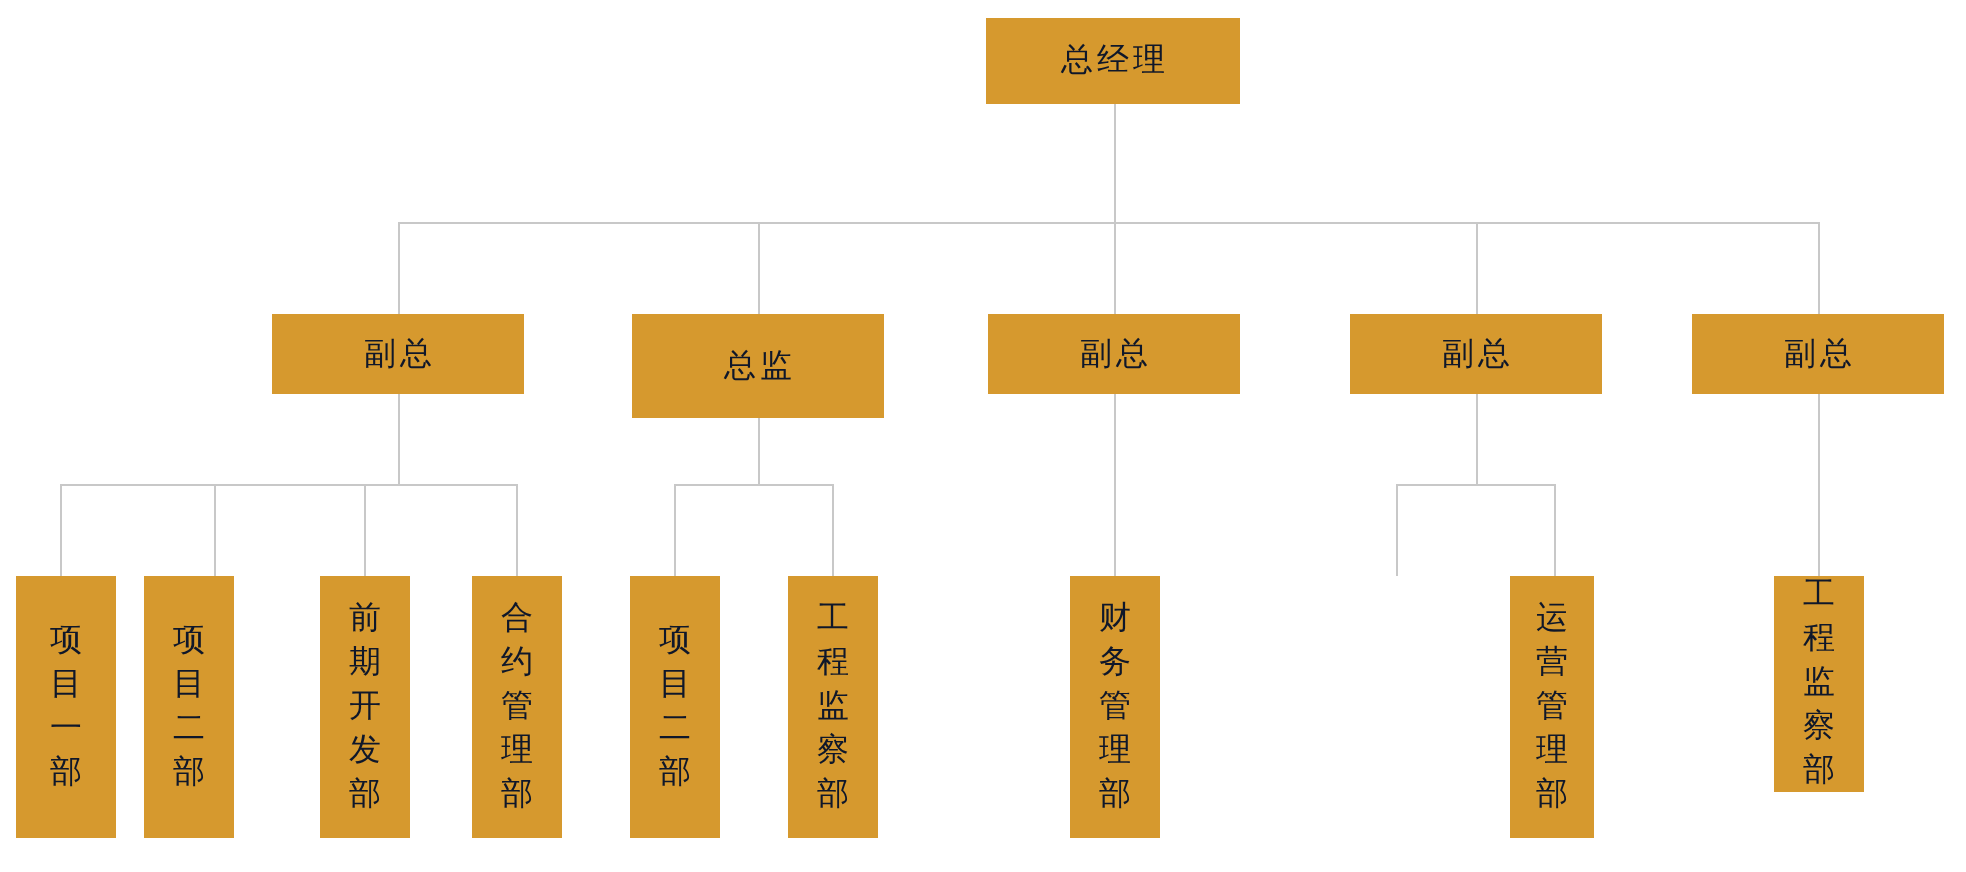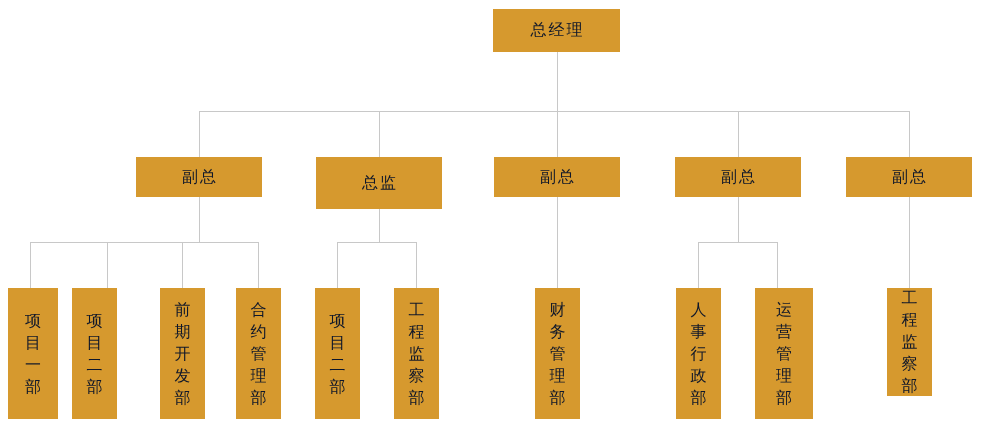--- a/index.html
+++ b/index.html
@@ -89,23 +89,20 @@
   </div>
   <div class="node v-node" style="left:315px;top:288px;width:45px;height:131px">
     <span>项目二部</span>
   </div>
   <div class="node v-node" style="left:394px;top:288px;width:45px;height:131px">
     <span>工程监察部</span>
   </div>
   <div class="node v-node" style="left:535px;top:288px;width:45px;height:131px">
     <span>财务管理部</span>
   </div>
-  <div class="node v-node" style="left:676px;top:288px;width:45px;height:131px">
-    <span>人事行政部</span>
-  </div>
-  <div class="node v-node" style="left:755px;top:288px;width:58px;height:131px">
+  <div class="node v-node" style="left:755px;top:288px;width:42px;height:131px">
     <span>运营管理部</span>
   </div>
   <div class="node v-node" style="left:887px;top:288px;width:45px;height:108px">
     <span>工程监察部</span>
   </div>
 
 </div>
 
 </body></html>

